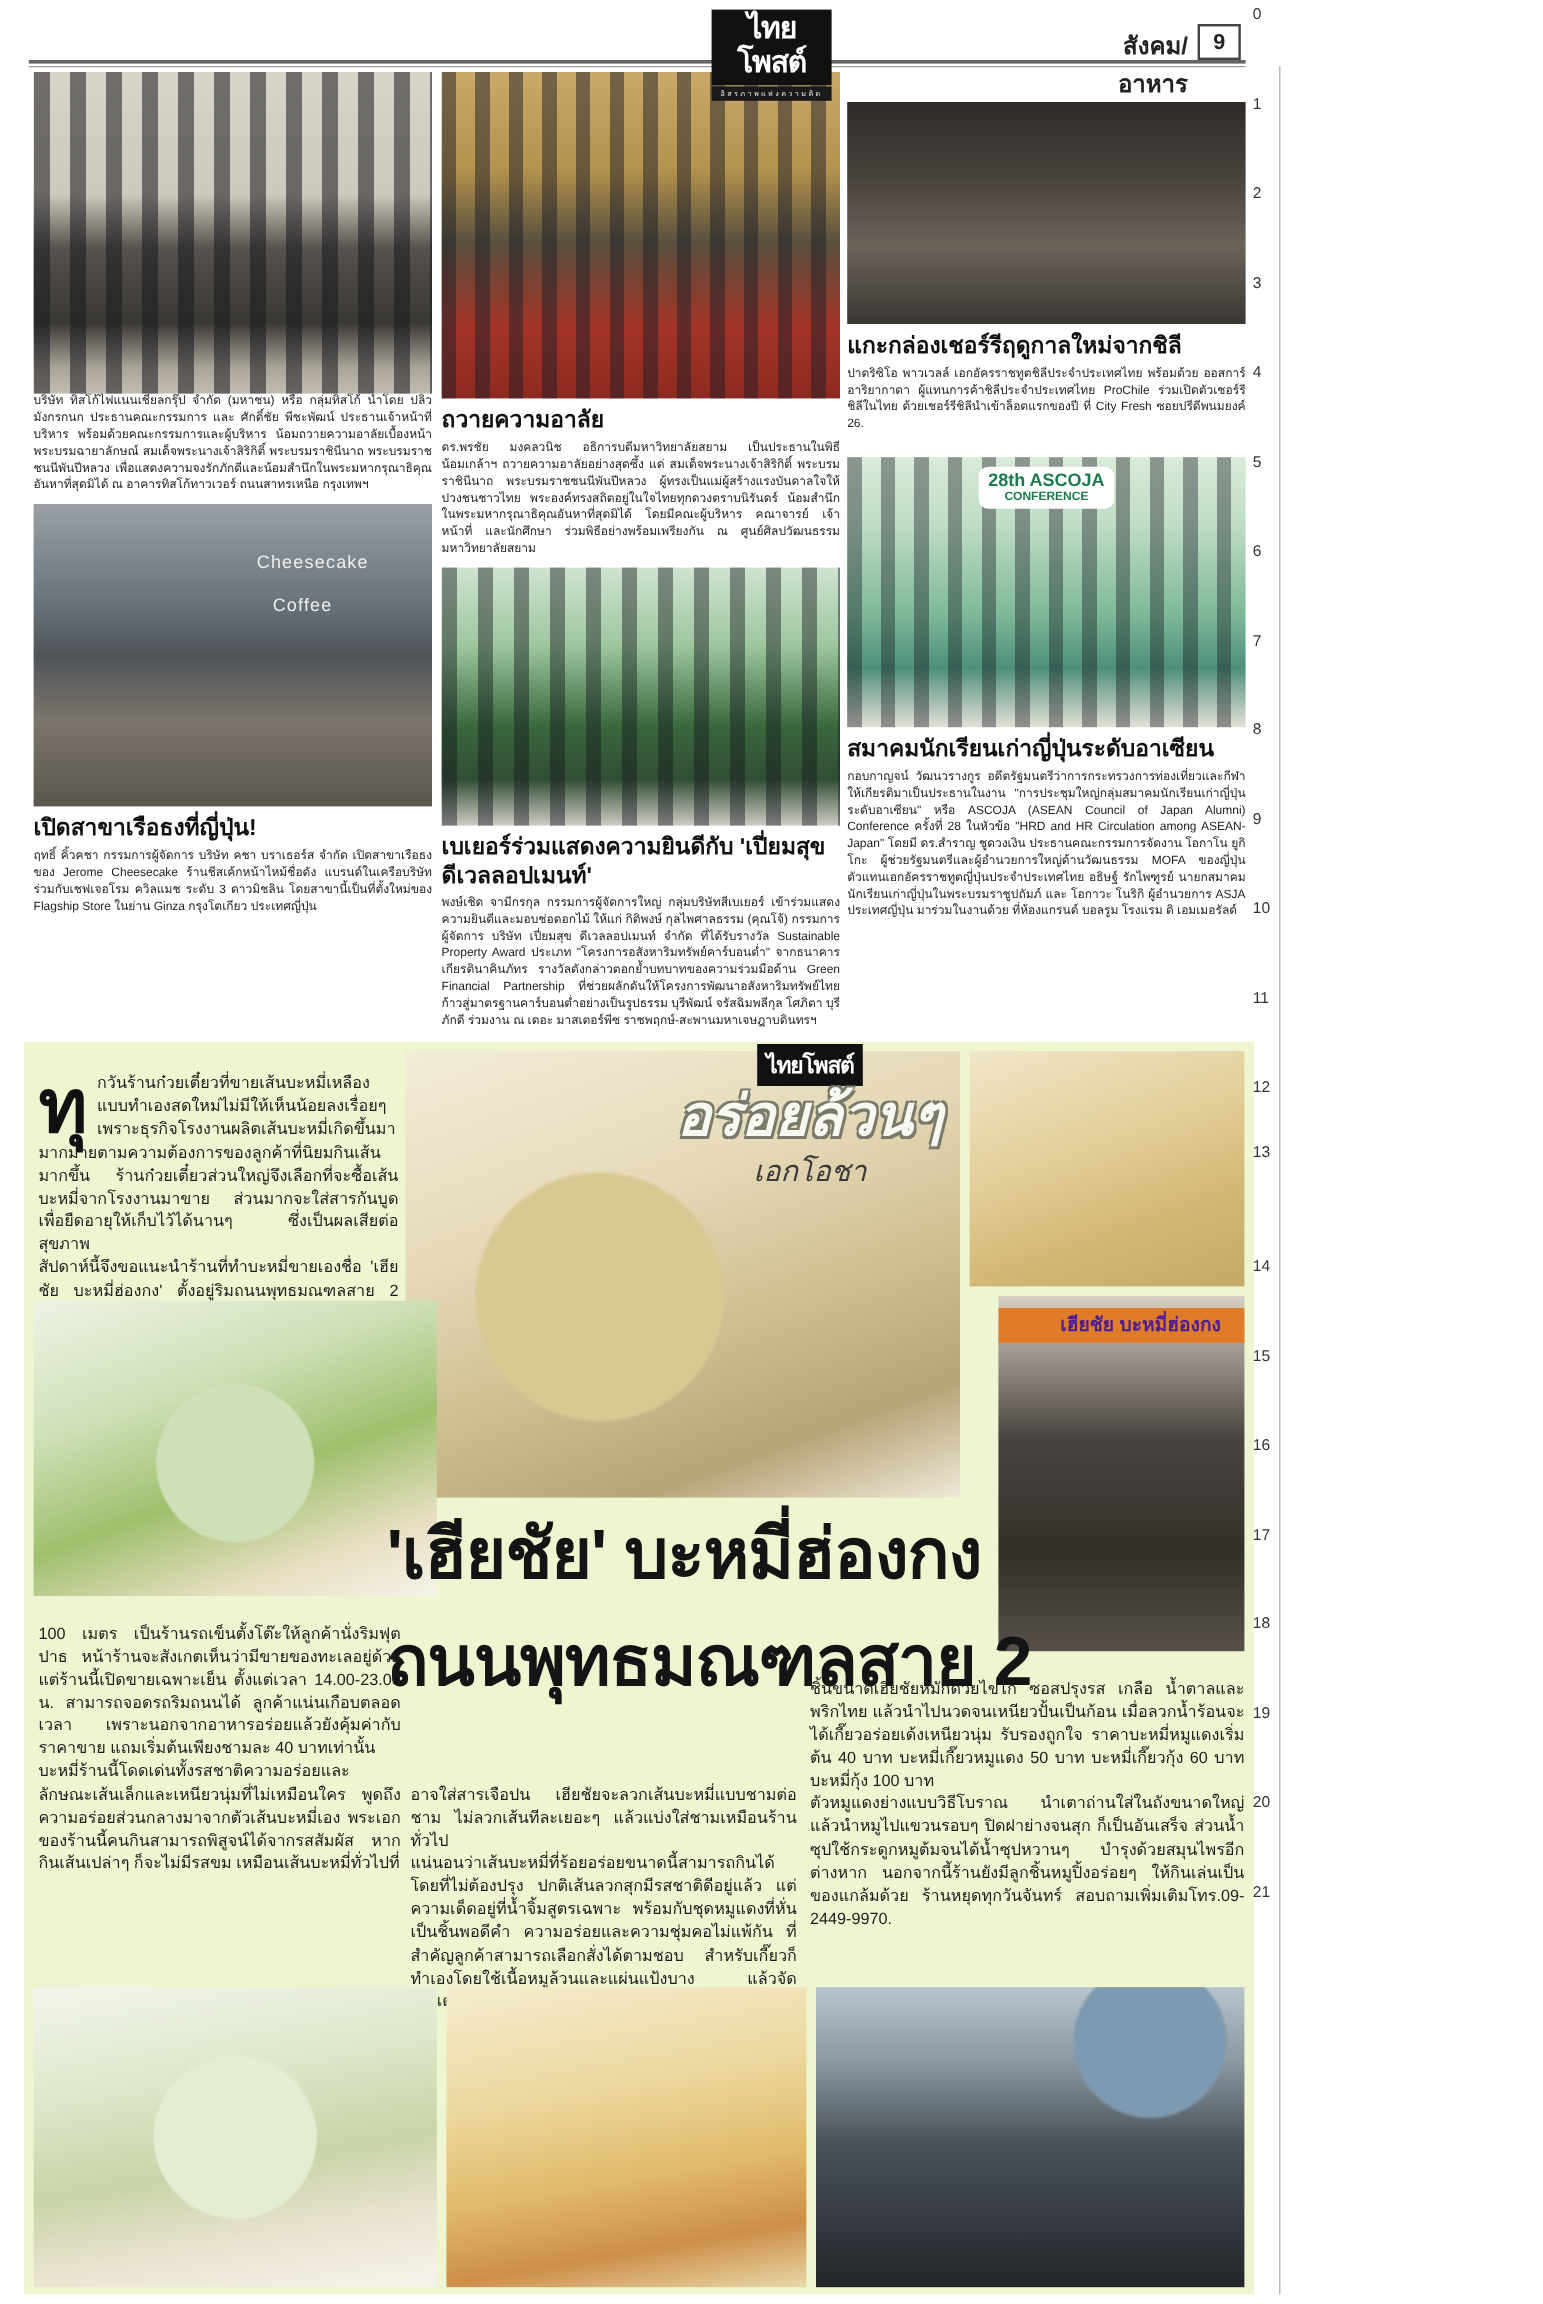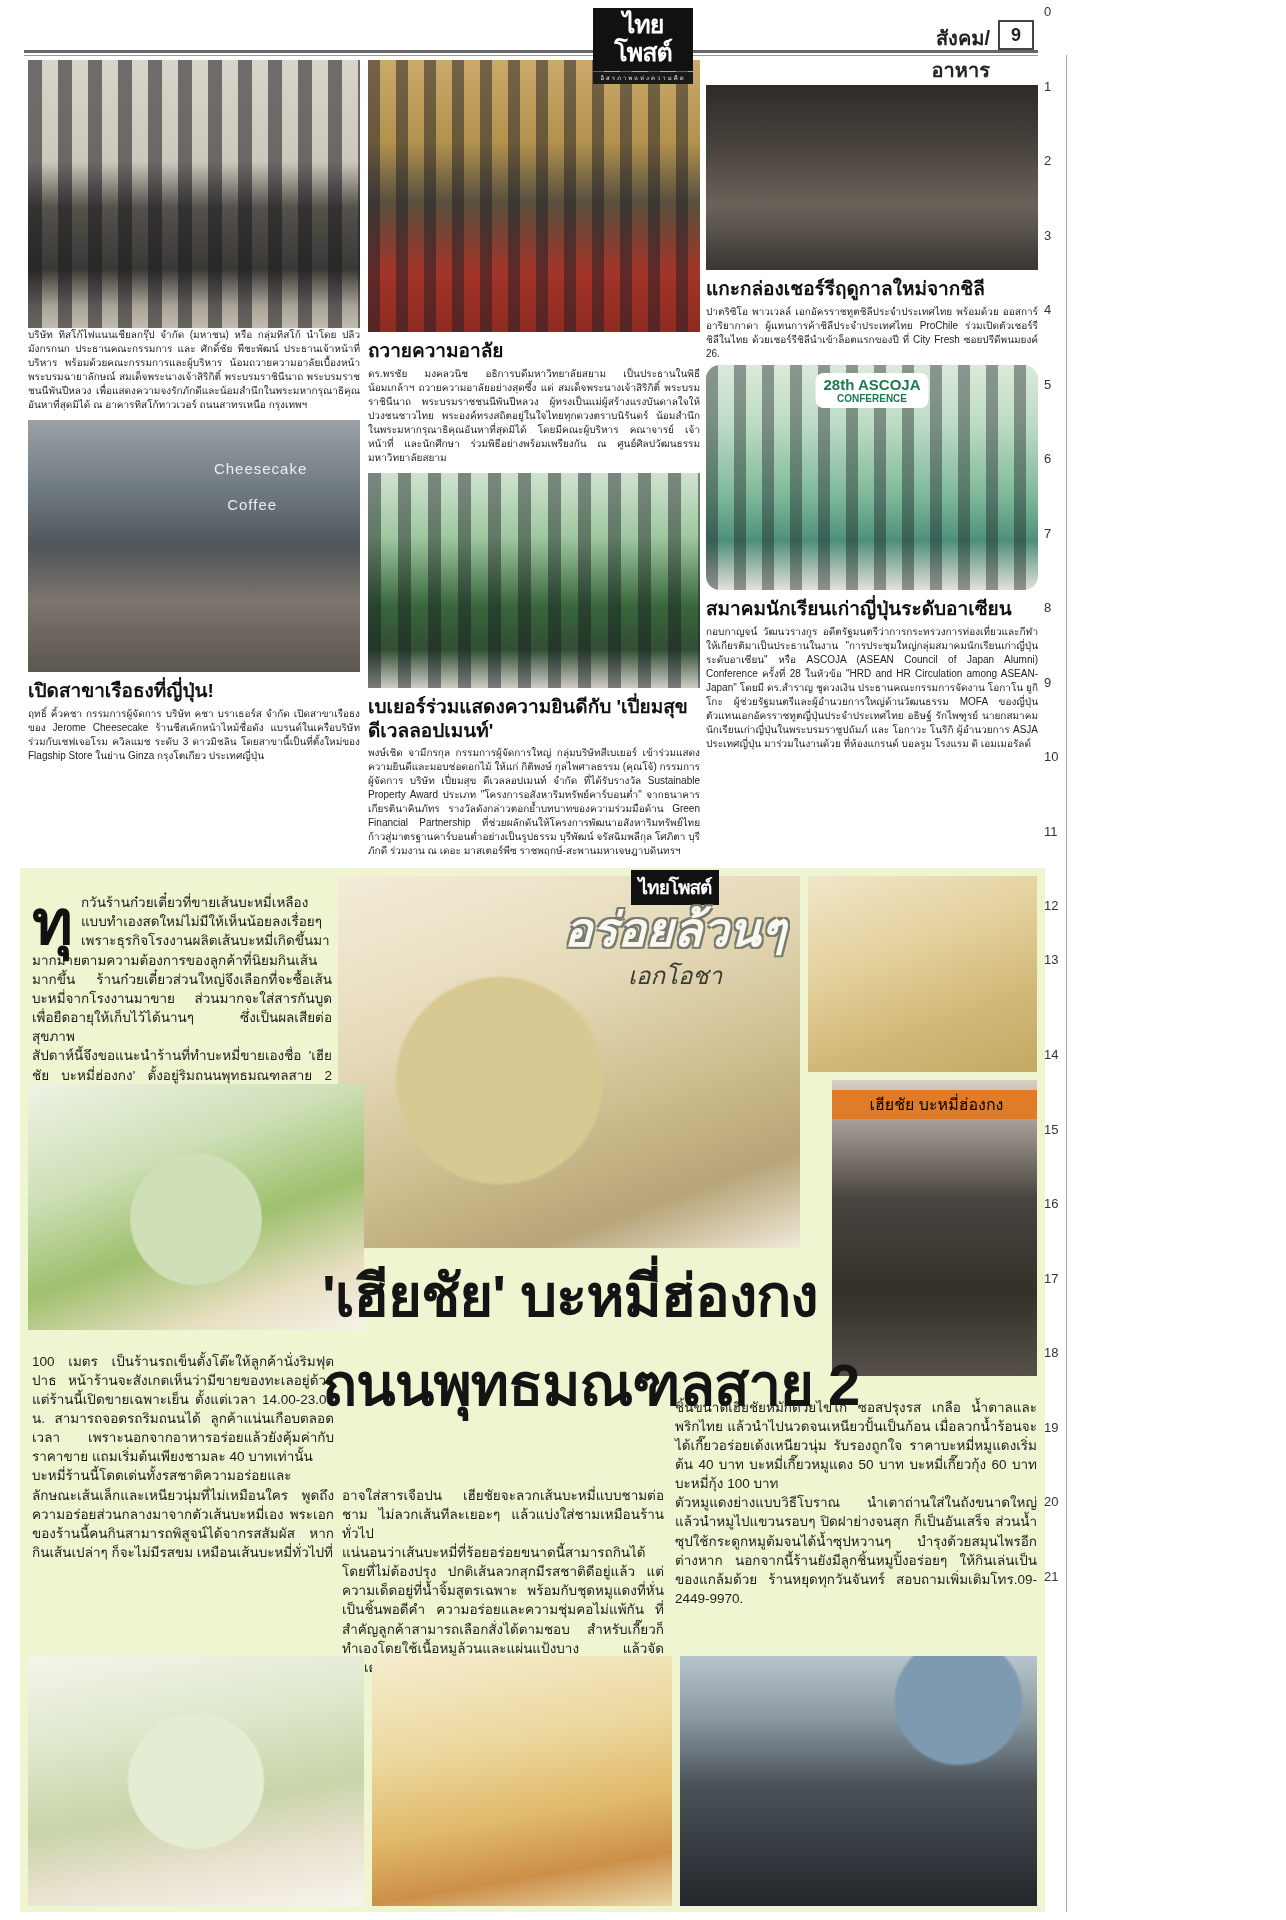--- a/index.html
+++ b/index.html
@@ -35,23 +35,23 @@
   .ph-siam{height:272px;background:
       repeating-linear-gradient(90deg,rgba(30,30,38,.5) 0 12px,rgba(30,30,38,0) 12px 28px),
       linear-gradient(180deg,#caa96a 0%,#b3924e 30%,#58503e 52%,#a33428 78%,#8e2a20 100%);}
   .ph-cherry{height:185px;margin-top:25px;background:
       linear-gradient(180deg,#2e2b28 0%,#4a443e 35%,#6b635a 65%,#3a3632 100%);}
   .ph-cheesecake{height:252px;margin-top:8px;background:
       linear-gradient(180deg,#9aa0a6 0%,#6f7a80 28%,#50555a 50%,#7b756c 72%,#5b564e 100%);}
   .ph-bayer{height:215px;margin-top:8px;background:
       repeating-linear-gradient(90deg,rgba(20,25,30,.45) 0 13px,rgba(20,25,30,0) 13px 30px),
       linear-gradient(180deg,#cfe3d0 0%,#9ec79f 30%,#39663c 62%,#314e34 82%,#cfccc6 100%);}
-  .ph-ascoja{height:225px;margin-top:4px;background:
+  .ph-ascoja{height:225px;margin-top:20px;background:
       repeating-linear-gradient(90deg,rgba(20,25,30,.4) 0 12px,rgba(20,25,30,0) 12px 28px),
-      linear-gradient(180deg,#d9ead9 0%,#bfdcc6 25%,#7fb99a 58%,#4e8f7a 78%,#e4e0d8 100%); border-radius: 14px;}
+      linear-gradient(180deg,#d9ead9 0%,#bfdcc6 25%,#7fb99a 58%,#4e8f7a 78%,#e4e0d8 100%);}
   .overlay-cheese1{position:absolute;left:56%;top:16%;color:#eee;font-size:15px;letter-spacing:1px;}
   .overlay-cheese2{position:absolute;left:60%;top:30%;color:#eee;font-size:15px;letter-spacing:1px;}
   .ascoja-badge{position:absolute;left:50%;top:8px;transform:translateX(-50%);background:#fff;
       border-radius:8px;padding:3px 8px;text-align:center;color:#1d7a4f;font-weight:bold;
       font-size:10px;line-height:1.15;}
   .ascoja-badge .num{font-size:15px;}
   
   .feature{position:absolute;left:20px;top:868px;width:1025px;height:1044px;background:#eef5d0;z-index:3;}
   .f-intro{position:absolute;left:12px;top:6px;width:300px;font-size:13.5px;line-height:1.42;
       color:#1d1d1d;white-space:pre-line;text-align:justify;word-break:break-word;}
@@ -60,22 +60,22 @@
   .ph-dumpling{left:318px;top:8px;width:462px;height:372px;background:
       radial-gradient(circle at 35% 55%,#d8c992 0 28%,rgba(0,0,0,0) 29%),
       linear-gradient(160deg,#f3ecd8 0%,#e5d9b8 35%,#cdbd8e 62%,#b7a478 82%,#efe9d8 100%);}
   .ph-noodle-top{left:788px;top:8px;width:229px;height:196px;background:
       linear-gradient(160deg,#f0e6c9 0%,#e3cf9a 40%,#d2b877 70%,#c4a865 100%);}
   .ph-soup-left{left:8px;top:216px;width:336px;height:246px;background:
       radial-gradient(circle at 50% 55%,#cfe0b8 0 30%,rgba(0,0,0,0) 31%),
       linear-gradient(160deg,#eef3e4 0%,#cfe0b8 32%,#9fc06e 58%,#e8dfc2 82%,#f5f2e8 100%);}
   .ph-shopfront{left:812px;top:212px;width:205px;height:296px;background:
       linear-gradient(180deg,#d8cfc4 0%,#4a4440 40%,#333029 72%,#57504a 100%);}
-  .shop-sign{position:absolute;left:0;top:10px;width:100%;background:#e07b28;color:#000000;
-      font-weight:normal;font-size:16px;text-align:center;padding:5px 2px;line-height:1.2;}
+  .shop-sign{position:absolute;left:0;top:10px;width:100%;background:#e07b28;color:#4c1d95;
+      font-weight:bold;font-size:16px;text-align:center;padding:5px 16px;line-height:1.2;}
   .ph-soup-bottom{left:8px;top:788px;width:336px;height:250px;background:
       radial-gradient(circle at 50% 50%,#e4ecd2 0 32%,rgba(0,0,0,0) 33%),
       linear-gradient(170deg,#f2f5ea 0%,#dfe8cd 30%,#c8d4a8 58%,#e9e2cf 78%,#f7f4ec 100%);}
   .ph-noodle-bottom{left:352px;top:788px;width:300px;height:250px;background:
       linear-gradient(170deg,#f5edcf 0%,#ecd89f 35%,#e0b96a 62%,#cc8f4a 82%,#e8d8a8 100%);}
   .ph-street-night{left:660px;top:788px;width:357px;height:250px;background:
       radial-gradient(circle at 78% 18%,#7d9ab0 0 18%,rgba(0,0,0,0) 19%),
       linear-gradient(180deg,#b8c4cc 0%,#8a98a2 25%,#4a5258 52%,#343a40 78%,#23272b 100%);}
   
   .f-logo{position:absolute;left:520px;top:2px;width:270px;z-index:5;text-align:center;}

